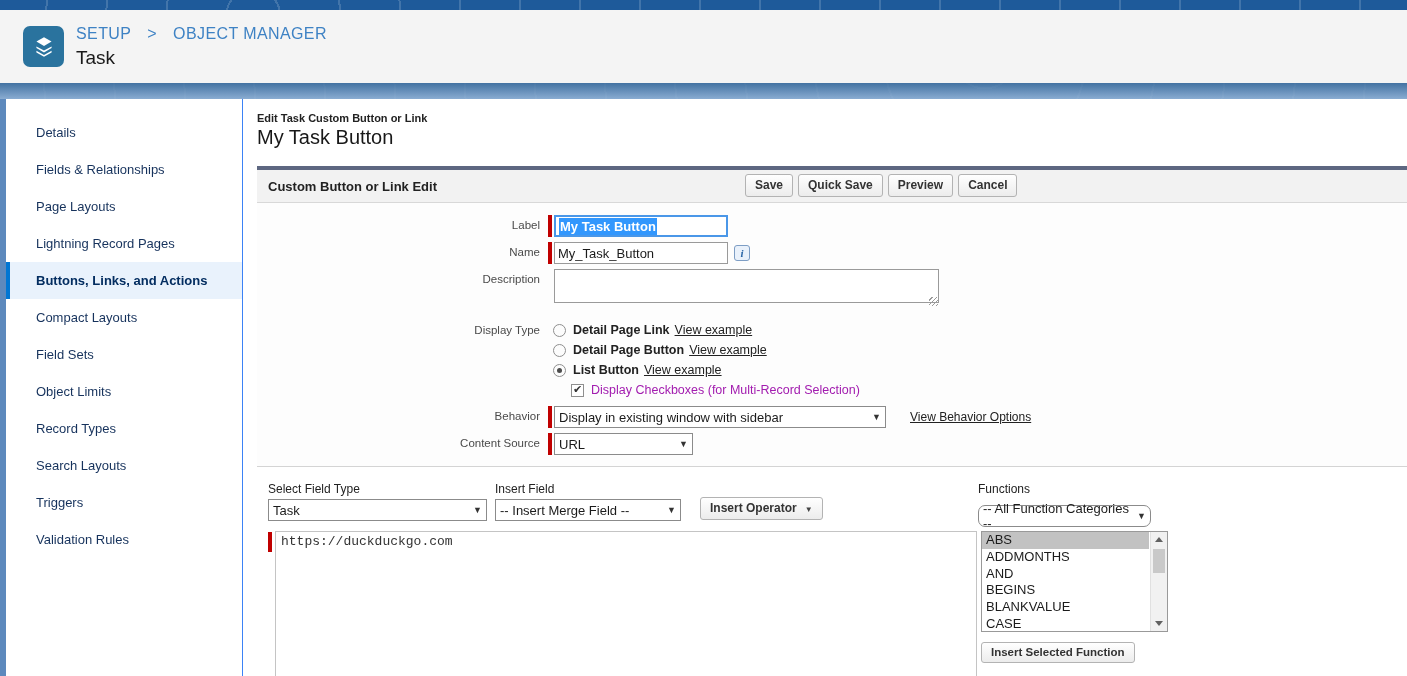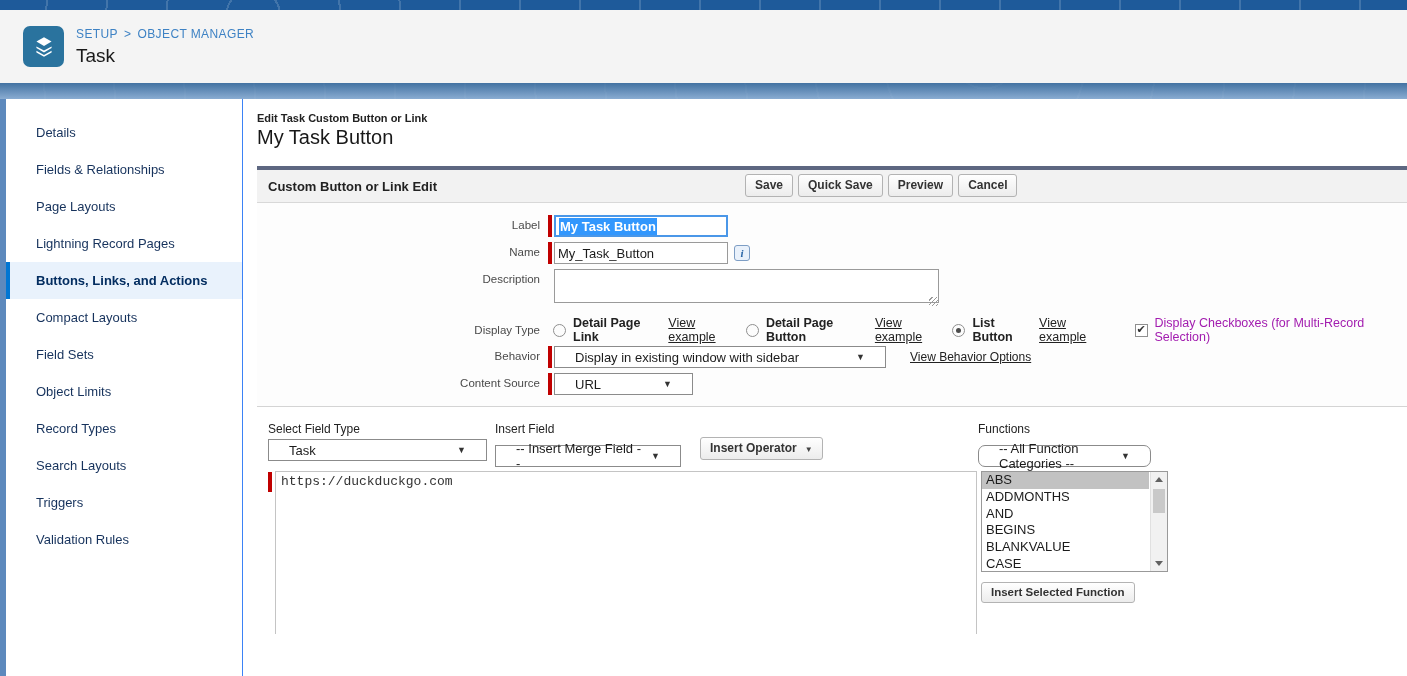--- a/index.html
+++ b/index.html
@@ -20,21 +20,21 @@
   .global-header {
     position:absolute; top:10px; left:0; right:0; height:73px;
     background:#f4f4f4;
     display:flex; align-items:center; padding-left:23px;
   }
   .obj-icon {
     width:41px; height:41px; border-radius:7px; background:#2a739e;
     display:flex; align-items:center; justify-content:center; flex:none;
   }
   .header-text { margin-left:12px; }
-  .breadcrumb { font-size:12px; color:#3e82c4; letter-spacing:.4px; display:flex; gap:6px; align-items:center; }
+  .breadcrumb { font-size:16px; color:#3e82c4; letter-spacing:.4px; display:flex; gap:16px; align-items:center; }
   .breadcrumb a { color:#3e82c4; text-decoration:none; cursor:pointer; }
   .obj-title { font-size:19px; font-weight:400; color:#1a1a1a; margin-top:4px; }
   .mid-strip {
     position:absolute; top:83px; left:0; right:0; height:16px;
     background:linear-gradient(#40709f, #8fb0d4);
     background-image:linear-gradient(rgba(64,112,159,.9), rgba(143,176,212,.9)),
       repeating-radial-gradient(circle at 70% -160%, transparent 0 30px, rgba(255,255,255,.25) 30px 32px, transparent 32px 70px);
   }
 
   
@@ -129,21 +129,21 @@
     margin-right:7px; position:relative; cursor:pointer; flex:none;
   }
   .checkbox.checked::after {
     content:"✔"; position:absolute; left:1px; top:-2px; font-size:11px; color:#333;
   }
   .chk-label { font-size:12.5px; color:#a21caf; }
 
   .sel {
     height:22px; background:#fff; border:1px solid #8b8b8b;
     display:inline-flex; align-items:center; justify-content:space-between;
-    padding:0 20px; font-size:13px; color:#1b1b1b; cursor:pointer;
+    padding:0 4px; font-size:13px; color:#1b1b1b; cursor:pointer;
   }
   .sel::after { content:"▼"; font-size:9px; color:#333; margin-left:8px; flex:none; }
   .sel-behavior { width:332px; }
   .sel-source { width:139px; }
   .behavior-link { font-size:12px; color:#222; text-decoration:underline; margin-left:24px; margin-top:4px; cursor:pointer; }
 
   .gap8 { height:8px; }
   .gap6 { height:6px; }
 
   
@@ -303,21 +303,21 @@
               <div class="desc-wrap">
                 <textarea class="desc-area" style=""></textarea>
               </div>
             </div>
           </div>
 
           <div class="gap8"></div>
 
           <div class="frow" style="margin-bottom:0;">
             <div class="flabel">Display Type</div>
-            <div class="fcontrol" style="flex-direction:row;">
+            <div class="fcontrol" style="flex-direction:column;">
               <div class="option-row">
                 <span class="radio"></span>
                 <span class="opt-label">Detail Page Link</span>
                 <a class="vex-link">View example</a>
               </div>
               <div class="option-row">
                 <span class="radio"></span>
                 <span class="opt-label">Detail Page Button</span>
                 <a class="vex-link">View example</a>
               </div>

